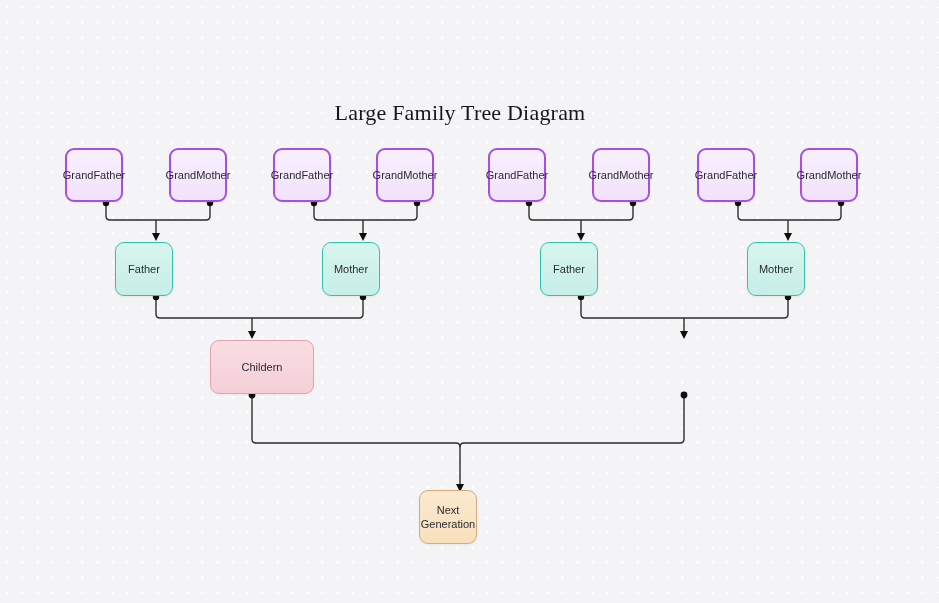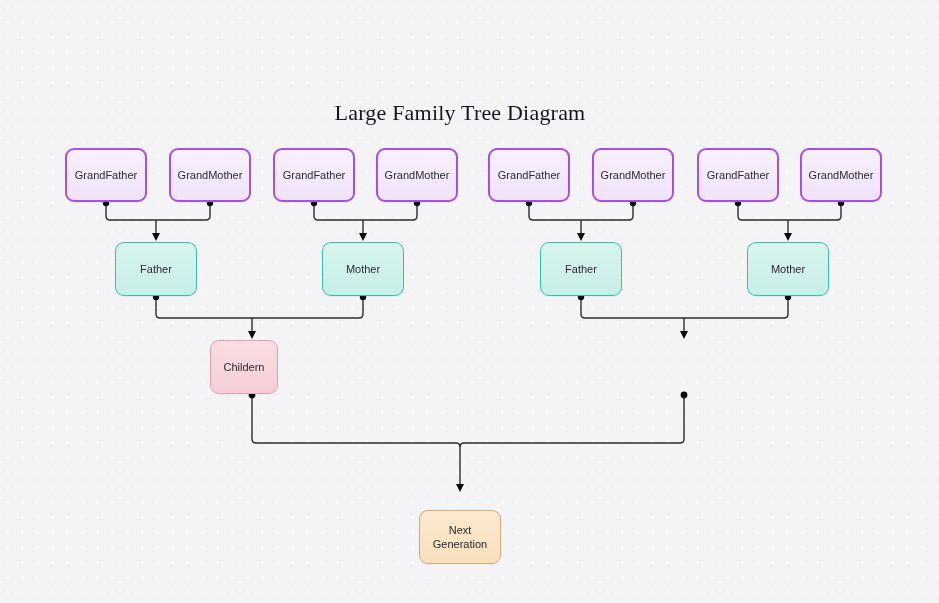--- a/index.html
+++ b/index.html
@@ -10,28 +10,28 @@
     background-image:radial-gradient(circle, rgba(255,255,255,.9) 1px, rgba(255,255,255,0) 1.4px);
     background-size:15px 15px;
   }
   .title{
     position:absolute;top:100px;left:0;width:920px;text-align:center;
     font-family:"Liberation Serif","DejaVu Serif",serif;
     font-size:22px;font-weight:500;color:#15151d;letter-spacing:.2px;
   }
   .edges{position:absolute;left:0;top:0;}
   .node{
-    position:absolute;width:82px;height:54px;box-sizing:border-box;
+    position:absolute;width:58px;height:54px;box-sizing:border-box;
     border-radius:9px;display:flex;align-items:center;justify-content:center;
     text-align:center;font-size:11px;line-height:1.3;color:#2a2a31;
     padding:4px;box-shadow:0 1px 2px rgba(0,0,0,.05);
   }
   .grandparent{background:linear-gradient(180deg,#f8f0fe,#f1e2fb);border:2px solid #a84fe0;}
   .parent{background:linear-gradient(180deg,#d8f4ee,#c6efe7);border:1.8px solid #34c2b0;}
-  .child{background:linear-gradient(180deg,#f9dde3,#f5cfd7);border:1.5px solid #e3a2b0;width:68px;text-align:right;}
+  .child{background:linear-gradient(180deg,#f9dde3,#f5cfd7);border:1.5px solid #e3a2b0;width:104px;text-align:right;}
   .next{background:linear-gradient(180deg,#fbe9cf,#f8e0bc);border:1.5px solid #d5ab7c;}
 </style>
 </head>
 <body>
 
 <div class="canvas">
 
   <div class="title">Large Family Tree Diagram</div>
 
   <svg class="edges" width="939" height="603" aria-hidden="true">
@@ -119,17 +119,17 @@
       <span>Father</span>
     </div>
   <div class="node parent" style="left:747px;top:242px">
       <span>Mother</span>
     </div>
 
   <div class="node child" style="left:210px;top:340px">
       <span>Childern</span>
     </div>
 
-  <div class="node next" style="left:419px;top:510px">
+  <div class="node next" style="left:419px;top:490px">
       <span>Next Generation</span>
     </div>
 
 </div>
 
 </body></html>

